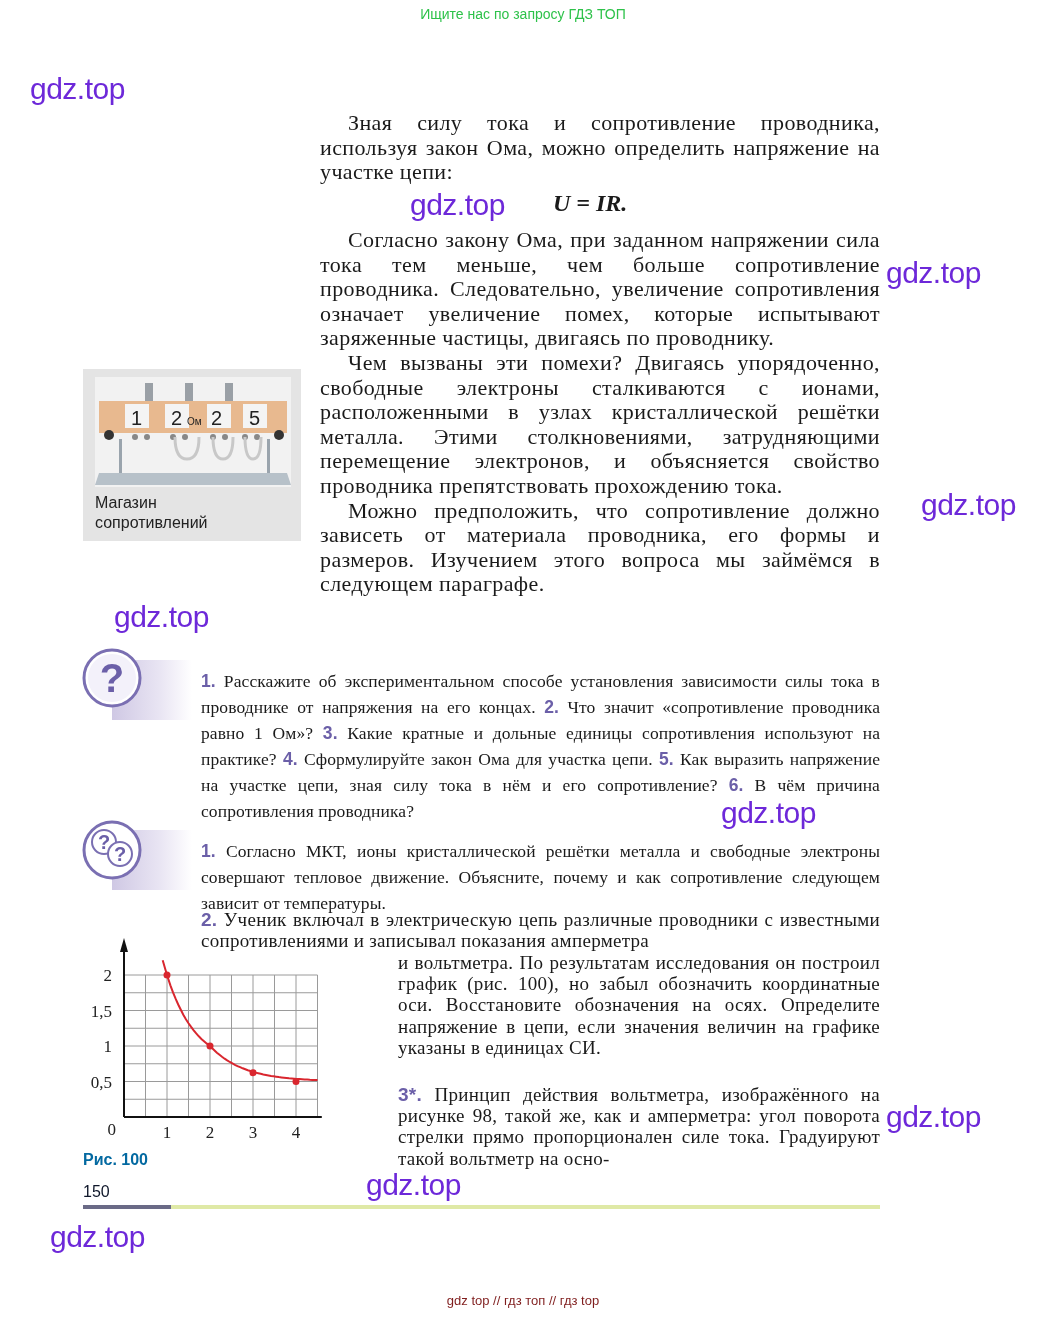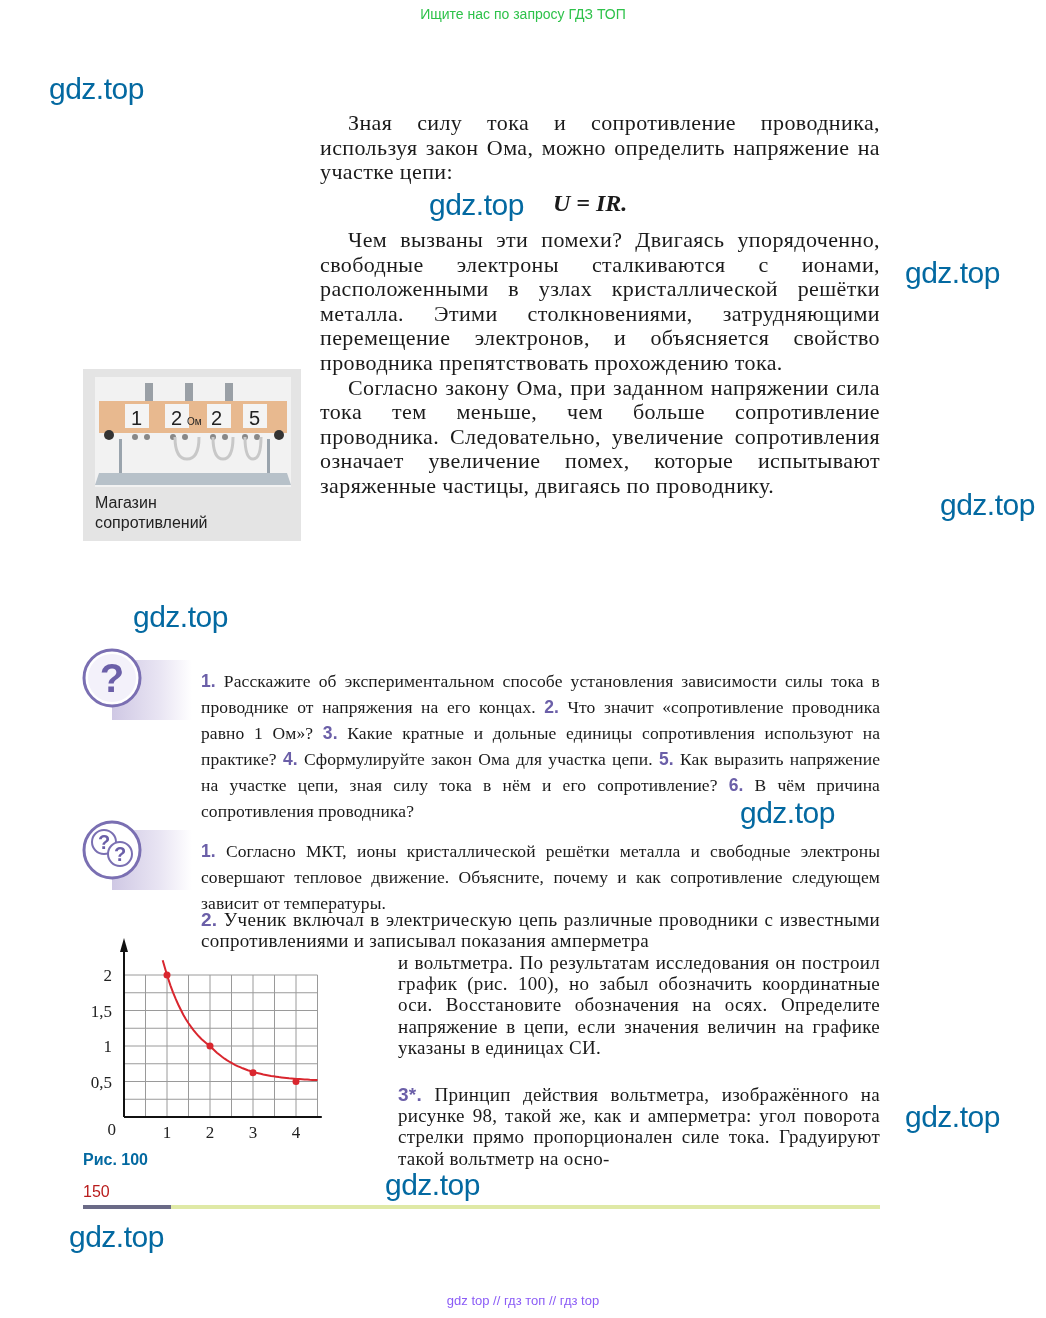--- a/index.html
+++ b/index.html
@@ -1,36 +1,36 @@
 <!DOCTYPE html>
 <html><head>
 <meta charset="utf-8">
 <style>
   html, body { margin:0; padding:0; }
   body { width:1046px; height:1318px; background:#ffffff; position:relative; overflow:hidden;
          font-family:"Liberation Serif", "DejaVu Serif", serif; color:#1a1a1a; }
   .abs { position:absolute; }
   .top-banner { left:0; top:6px; width:1046px; text-align:center; font-family:"Liberation Sans","DejaVu Sans",sans-serif;
                 font-size:14px; color:#2ec24a; }
-  .wm { font-family:"Liberation Sans","DejaVu Sans",sans-serif; font-size:30px; color:#0369a1; letter-spacing:-0.5px;margin-left:19px; }
+  .wm { font-family:"Liberation Sans","DejaVu Sans",sans-serif; font-size:30px; color:#6d28d9; letter-spacing:-0.5px; }
   .body-text { font-size:22px; line-height:24.6px; text-align:justify; letter-spacing:0.4px; }
   .body-text p { margin:0; text-indent:28px; text-align:justify; }
   .formula { font-size:24px; font-weight:bold; font-style:italic; }
   .photo-box { left:83px; top:369px; width:218px; height:172px; background:#e4e4e4; }
   .photo-inner { position:absolute; left:12px; top:8px; width:196px; height:110px; background:#f0f0f0; }
   .photo-caption { position:absolute; left:12px; top:124px; font-family:"Liberation Sans","DejaVu Sans",sans-serif; font-size:16px; line-height:20px; color:#222; }
   .q-text { font-size:17.5px; line-height:26px; text-align:justify; letter-spacing:0.1px; font-family:"Liberation Serif","DejaVu Serif",serif; }
   .q-text p { margin:0; text-align:justify; }
   .num { color:#6b5fa8; font-family:"Liberation Sans","DejaVu Sans",sans-serif; font-weight:bold; }
   .icon-bg { background:linear-gradient(90deg,#cfc8e4 0%, #e9e5f3 60%, #ffffff 100%); height:60px; }
   .task-text { font-size:19px; line-height:21.2px; text-align:justify; letter-spacing:0.3px; }
   .task-text p { margin:0; text-align:justify; }
   .fig-caption { font-family:"Liberation Sans","DejaVu Sans",sans-serif; font-weight:bold; font-size:16px; color:#0369a1; }
-  .page-num { font-family:"Liberation Sans","DejaVu Sans",sans-serif; font-size:16px; color:#b91c1c; }
-  .footer-links { left:0; top:1293px; width:1046px; text-align:center; font-family:"Liberation Sans","DejaVu Sans",sans-serif; font-size:13px; color:#8b5cf6; }
+  .page-num { font-family:"Liberation Sans","DejaVu Sans",sans-serif; font-size:16px; color:#0f172a; }
+  .footer-links { left:0; top:1293px; width:1046px; text-align:center; font-family:"Liberation Sans","DejaVu Sans",sans-serif; font-size:13px; color:#7f1d1d; }
   .tick { font-size:17px; font-family:"Liberation Serif","DejaVu Serif",serif; fill:#222; }
 </style>
 </head>
 <body>
 
 <div class="abs top-banner">Ищите нас по запросу ГДЗ ТОП</div>
 
 <div class="abs wm" style="left:30px;top:72px;">gdz.top</div>
 <div class="abs wm" style="left:410px;top:188px;">gdz.top</div>
 <div class="abs wm" style="left:886px;top:256px;">gdz.top</div>
@@ -39,22 +39,23 @@
 <div class="abs wm" style="left:721px;top:796px;">gdz.top</div>
 <div class="abs wm" style="left:886px;top:1100px;">gdz.top</div>
 <div class="abs wm" style="left:366px;top:1168px;">gdz.top</div>
 <div class="abs wm" style="left:50px;top:1220px;">gdz.top</div>
 
 <div class="abs body-text" style="left:320px;top:111px;width:560px;">
   <p>Зная силу тока и сопротивление проводника, используя закон Ома, можно определить напряжение на участке цепи:</p>
 </div>
 <div class="abs formula" style="left:553px;top:190px;">U = IR.</div>
 <div class="abs body-text" style="left:320px;top:228px;width:560px;">
+  <p>Согласно закону Ома, при заданном напряжении сила тока тем меньше, чем больше сопротивление проводника. Следовательно, увеличение сопротивления означает увеличение помех, которые испытывают заряженные частицы, двигаясь по проводнику.</p>
   <p>Чем вызваны эти помехи? Двигаясь упорядоченно, свободные электроны сталкиваются с ионами, расположенными в узлах кристаллической решётки металла. Этими столкновениями, затрудняющими перемещение электронов, и объясняется свойство проводника препятствовать прохождению тока.</p>
-  <p>Согласно закону Ома, при заданном напряжении сила тока тем меньше, чем больше сопротивление проводника. Следовательно, увеличение сопротивления означает увеличение помех, которые испытывают заряженные частицы, двигаясь по проводнику.</p>
+  <p>Можно предположить, что сопротивление должно зависеть от материала проводника, его формы и размеров. Изучением этого вопроса мы займёмся в следующем параграфе.</p>
 </div>
 
 <div class="abs photo-box">
   <div class="photo-inner">
     <svg width="196" height="110" viewBox="0 0 196 110">
       <rect x="0" y="0" width="196" height="110" fill="#f2f2f2"></rect>
 
       <rect x="50" y="6" width="8" height="20" fill="#9aa0a6"></rect>
       <rect x="90" y="6" width="8" height="20" fill="#9aa0a6"></rect>
       <rect x="130" y="6" width="8" height="20" fill="#9aa0a6"></rect>

